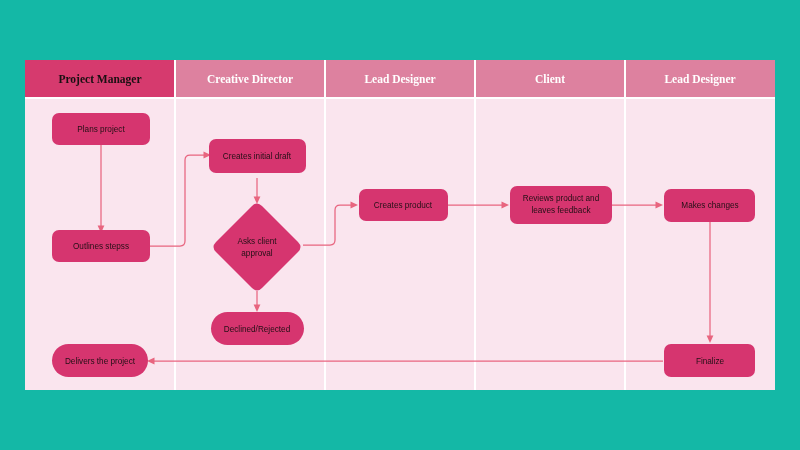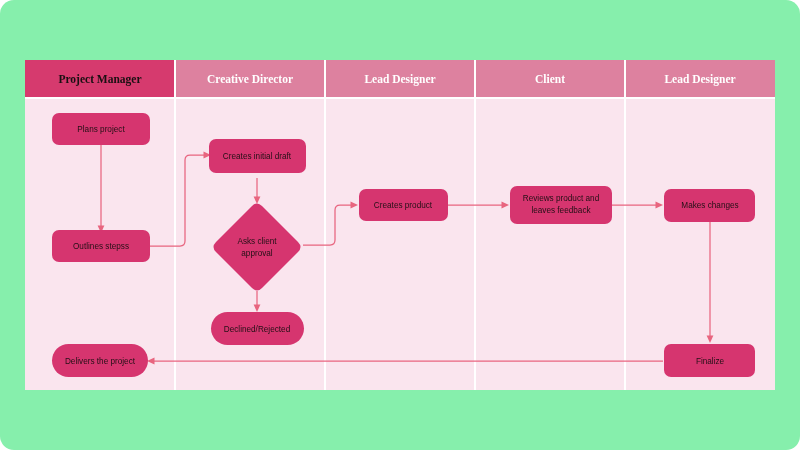--- a/index.html
+++ b/index.html
@@ -8,22 +8,21 @@
     background: #ffffff;
     width: 800px;
     height: 450px;
     overflow: hidden;
     font-family: "Liberation Sans", sans-serif;
   }
   #canvas {
     position: relative;
     width: 800px;
     height: 450px;
-    background: #86efac;
-    border-radius: 14px;
+    background: #14b8a6;
   }
   svg#diagram {
     display: block;
     width: 800px;
     height: 450px;
   }
   .lane-band { fill: #fae5ee; }
   .lane-header-first { fill: #d63a6e; }
   .lane-header { fill: #dd819f; }
   .lane-divider { stroke: #ffffff; stroke-width: 2; }

